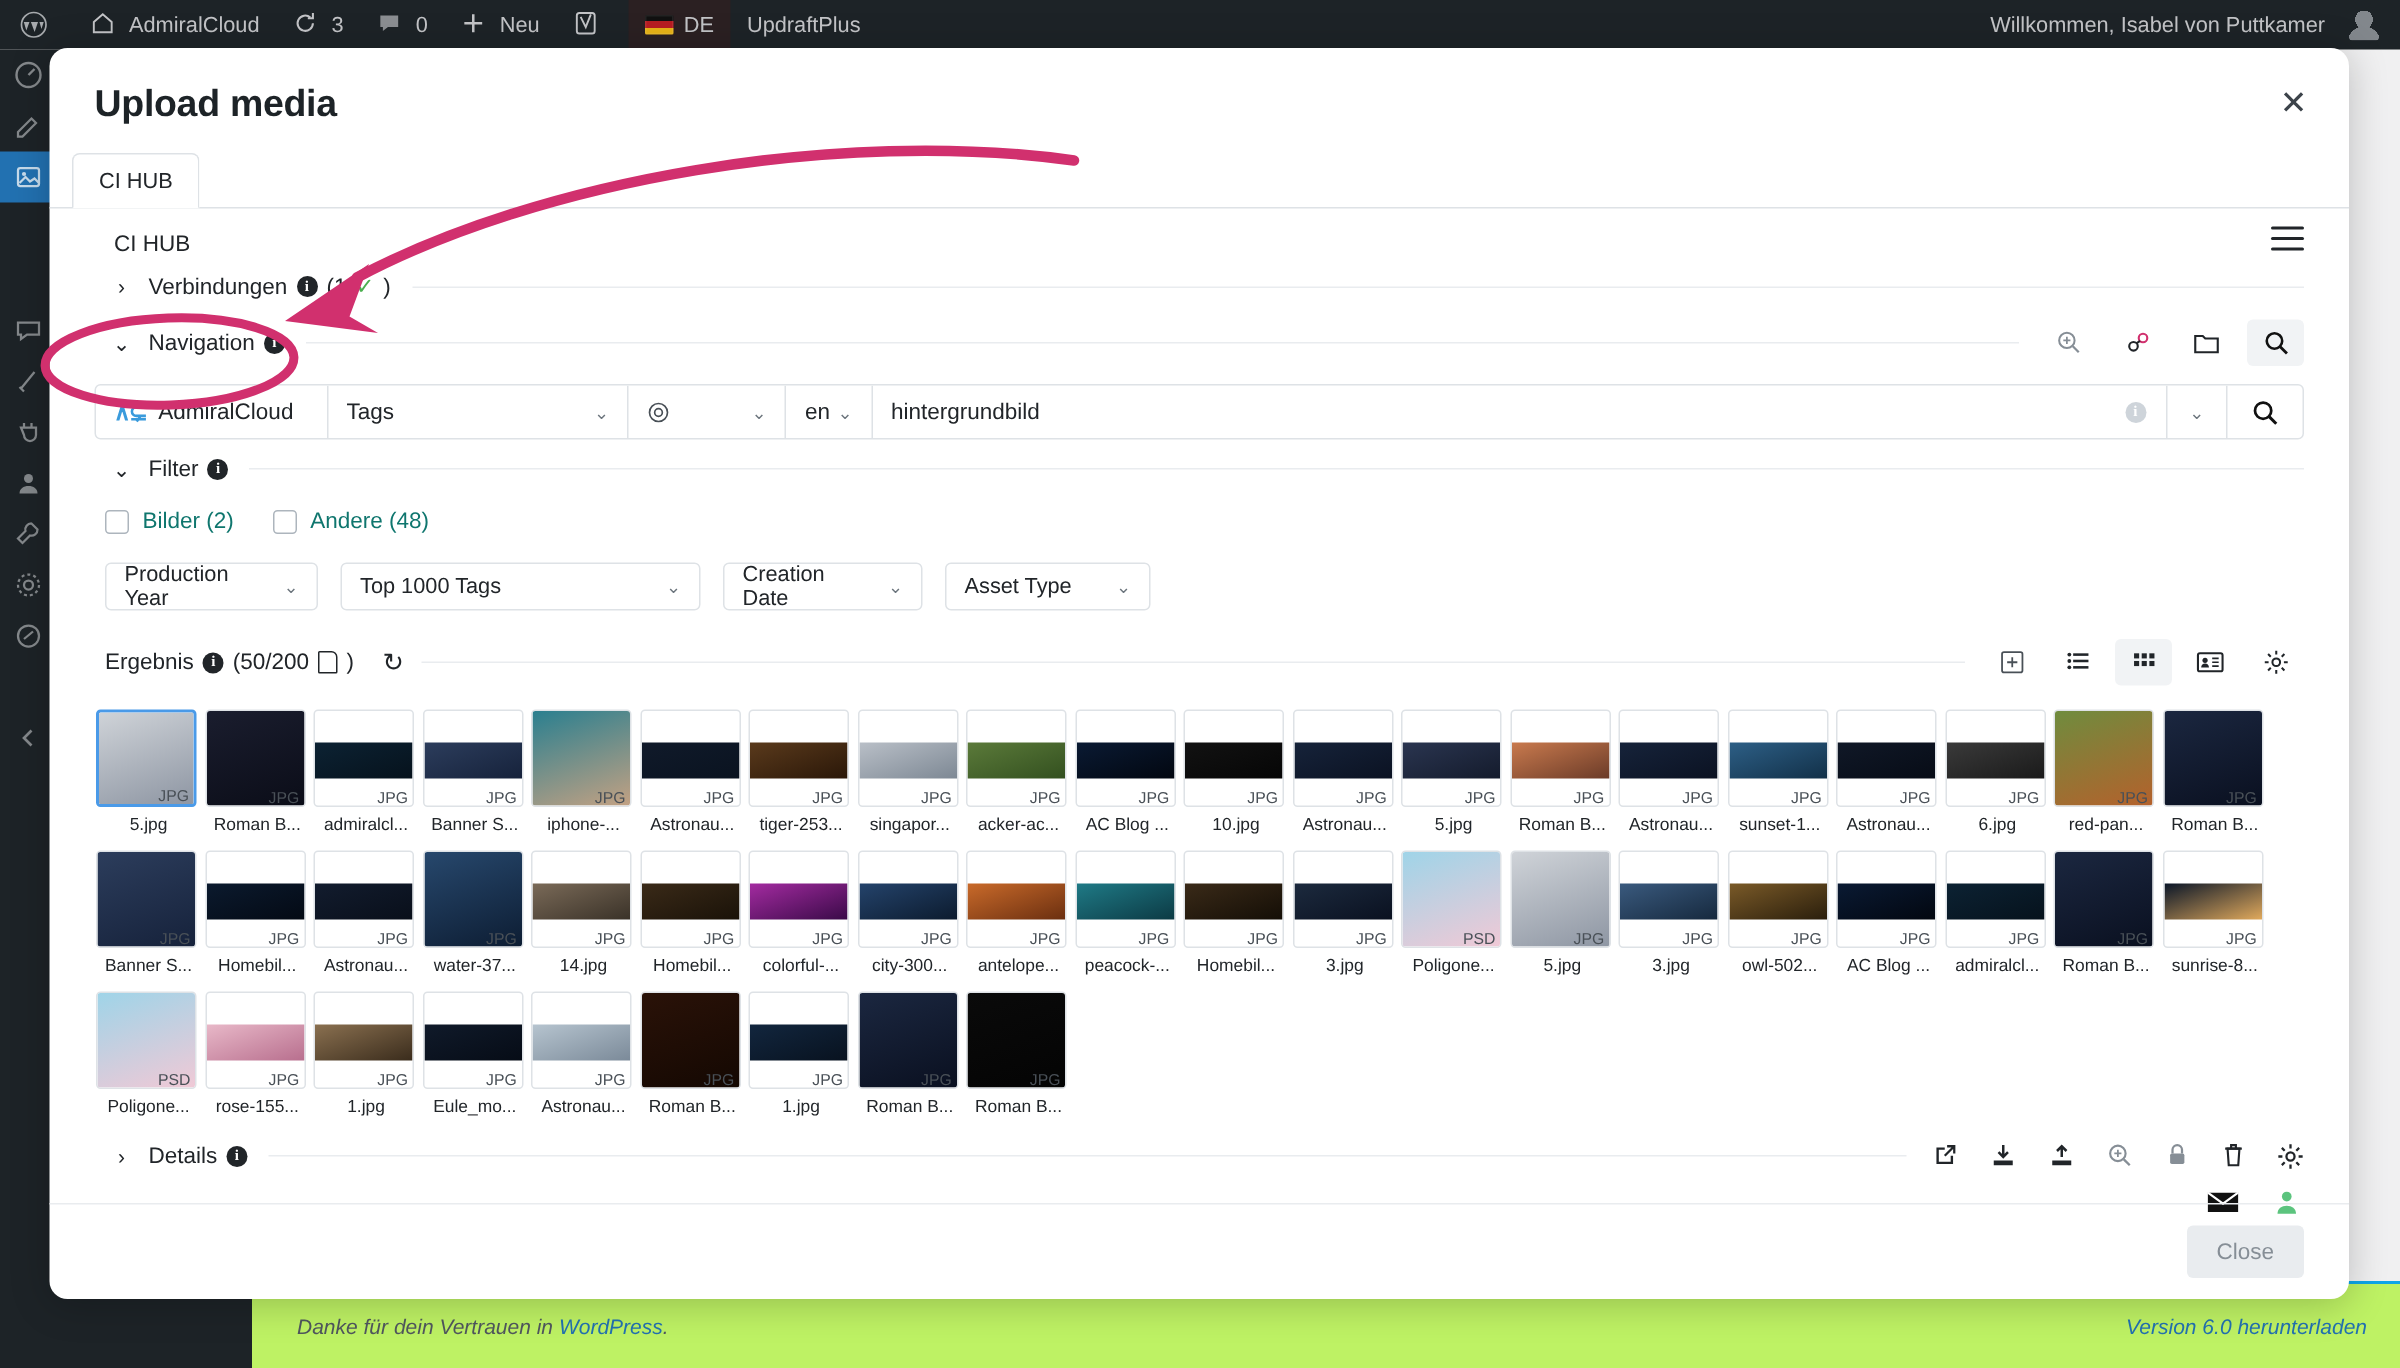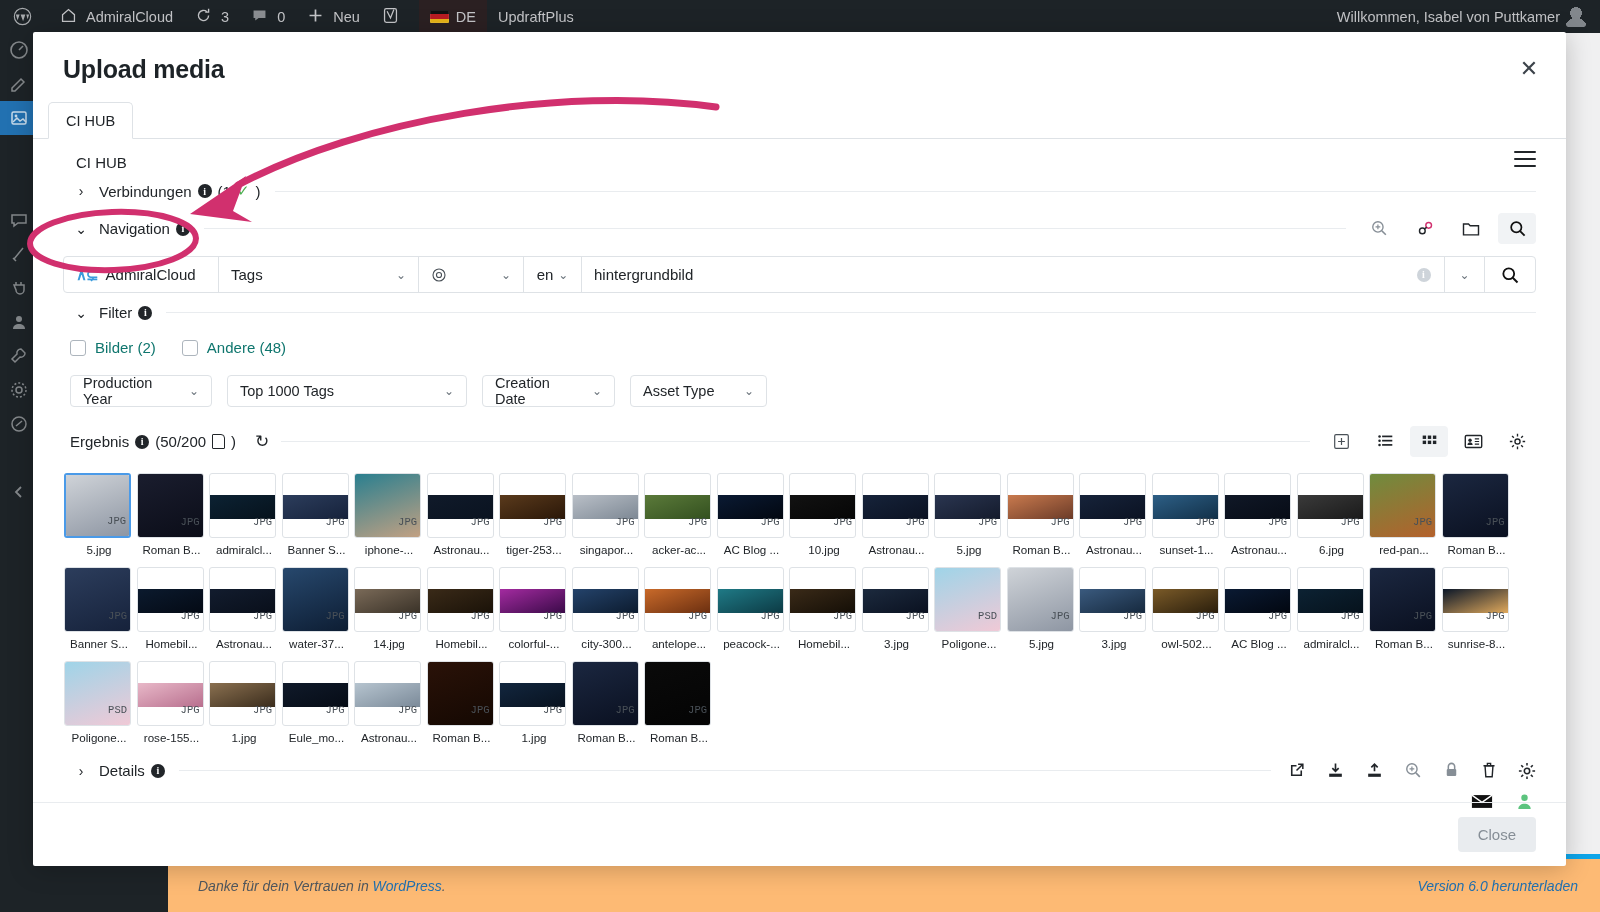--- a/index.html
+++ b/index.html
@@ -17,53 +17,53 @@
     position:absolute; top:0; left:0; width:1600px; height:33px;
     background:#1d2327; color:#c3c4c7;
     display:flex; align-items:center; font-size:14.5px; z-index:5;
   }
   .ab-item{ display:flex; align-items:center; gap:7px; padding:0 11px; height:33px; color:#c3c4c7; white-space:nowrap;}
   .ab-item.wplogo{ padding:0 10px 0 13px; }
   .ab-de{ background:#2b2022; }
   .ab-flag{ width:19px; height:13px; border-radius:1px; background:
       linear-gradient(to bottom,#111 0 33%, #b81c22 33% 66%, #e8b317 66% 100%);
       box-shadow:inset 0 0 0 1px rgba(255,255,255,.08); }
-  .ab-right{ margin-left:auto; display:flex; align-items:center; gap:6px; padding-right:14px;}
+  .ab-right{ margin-left:auto; display:flex; align-items:center; gap:16px; padding-right:14px;}
   .ab-avatar{ width:20px; height:20px; border-radius:2px; background:#82878c;
      -webkit-mask: radial-gradient(circle 6px at 50% 30%, #000 99%, transparent 100%),
                    radial-gradient(circle 11px at 50% 108%, #000 99%, transparent 100%);
      mask: radial-gradient(circle 6px at 50% 30%, #000 99%, transparent 100%),
            radial-gradient(circle 11px at 50% 108%, #000 99%, transparent 100%);}
   .wpicon{ width:19px; height:19px; display:inline-block; }
 
   
   #adminmenu{
     position:absolute; top:33px; left:0; width:168px; height:879px;
     background:#1d2327; z-index:1;
   }
   .mi{ height:34px; display:flex; align-items:center; gap:10px; padding-left:9px; color:#a7aaad; font-size:13.2px;}
   .mi .sq{ width:20px; height:20px; flex:none; opacity:.75;}
   .mi.active{ background:#2271b1; color:#fff; }
   .mi .lbl{ opacity:.9; }
 
   
   #wpfooter{
     position:absolute; left:168px; bottom:0; width:1432px; height:58px;
-    background:#fdba74; border-top:5px solid #0ea5e9;
+    background:#bef264; border-top:2px solid #0ea5e9;
     display:flex; align-items:center; justify-content:space-between;
     padding:0 22px 0 30px; font-size:14px; color:#50575e; font-style:italic;
   }
   #wpfooter a{ color:#2271b1; text-decoration:none; }
   #wpfooter .ver{ font-style:italic; }
 
   
   #modal{
     position:absolute; left:33px; top:32px; width:1533px; height:834px;
     background:#fff; z-index:10; box-shadow:0 3px 26px rgba(0,0,0,.22);
-    border-radius:2px;
+    border-radius:12px;
   }
   .modal-head{ position:relative; padding:23px 30px 0 30px; }
   .modal-title{ font-size:25px; font-weight:700; color:#1d2327; letter-spacing:-.2px;}
   .modal-close{
     position:absolute; right:22px; top:22px; width:30px; height:30px;
     display:flex; align-items:center; justify-content:center;
     font-size:22px; color:#3c434a; cursor:pointer; line-height:1;
   }
 
   
@@ -140,22 +140,22 @@
   
   .grid{ display:flex; flex-wrap:wrap; gap:0px; padding:16px 0 0 1px; }
   .cell{ width:72.5px; margin:0 0 11px 0; }
   .thumb{
     width:67px; height:65px; border:1px solid #dee2e6; border-radius:3px;
     position:relative; overflow:hidden; background:#fff;
   }
   .cell.sel .thumb{ border:2px solid #4a9ae8; }
   .thumb .img{ position:absolute; left:0; right:0; }
   .jpg{
-    position:absolute; right:3px; bottom:10px; font-size:10.5px; color:#495057;
-    line-height:1; font-family:Liberation Mono, monospace;
+    position:absolute; right:3px; bottom:0; font-size:10.5px; color:#495057;
+    line-height:1; font-family:Liberation Sans, sans-serif;
   }
   .cap{ font-size:11.6px; color:#212529; text-align:center; margin-top:5px;
         white-space:nowrap; overflow:hidden; text-overflow:ellipsis; width:70px;}
 
   
   .det{ display:flex; align-items:center; padding:6px 0 0 0; }
   .det-icons{ display:flex; align-items:center; gap:20px; margin-left:16px; }
   .row2-icons{ display:flex; align-items:center; justify-content:flex-end; gap:22px; padding:12px 2px 0 0; }
 
   .modal-foot{

